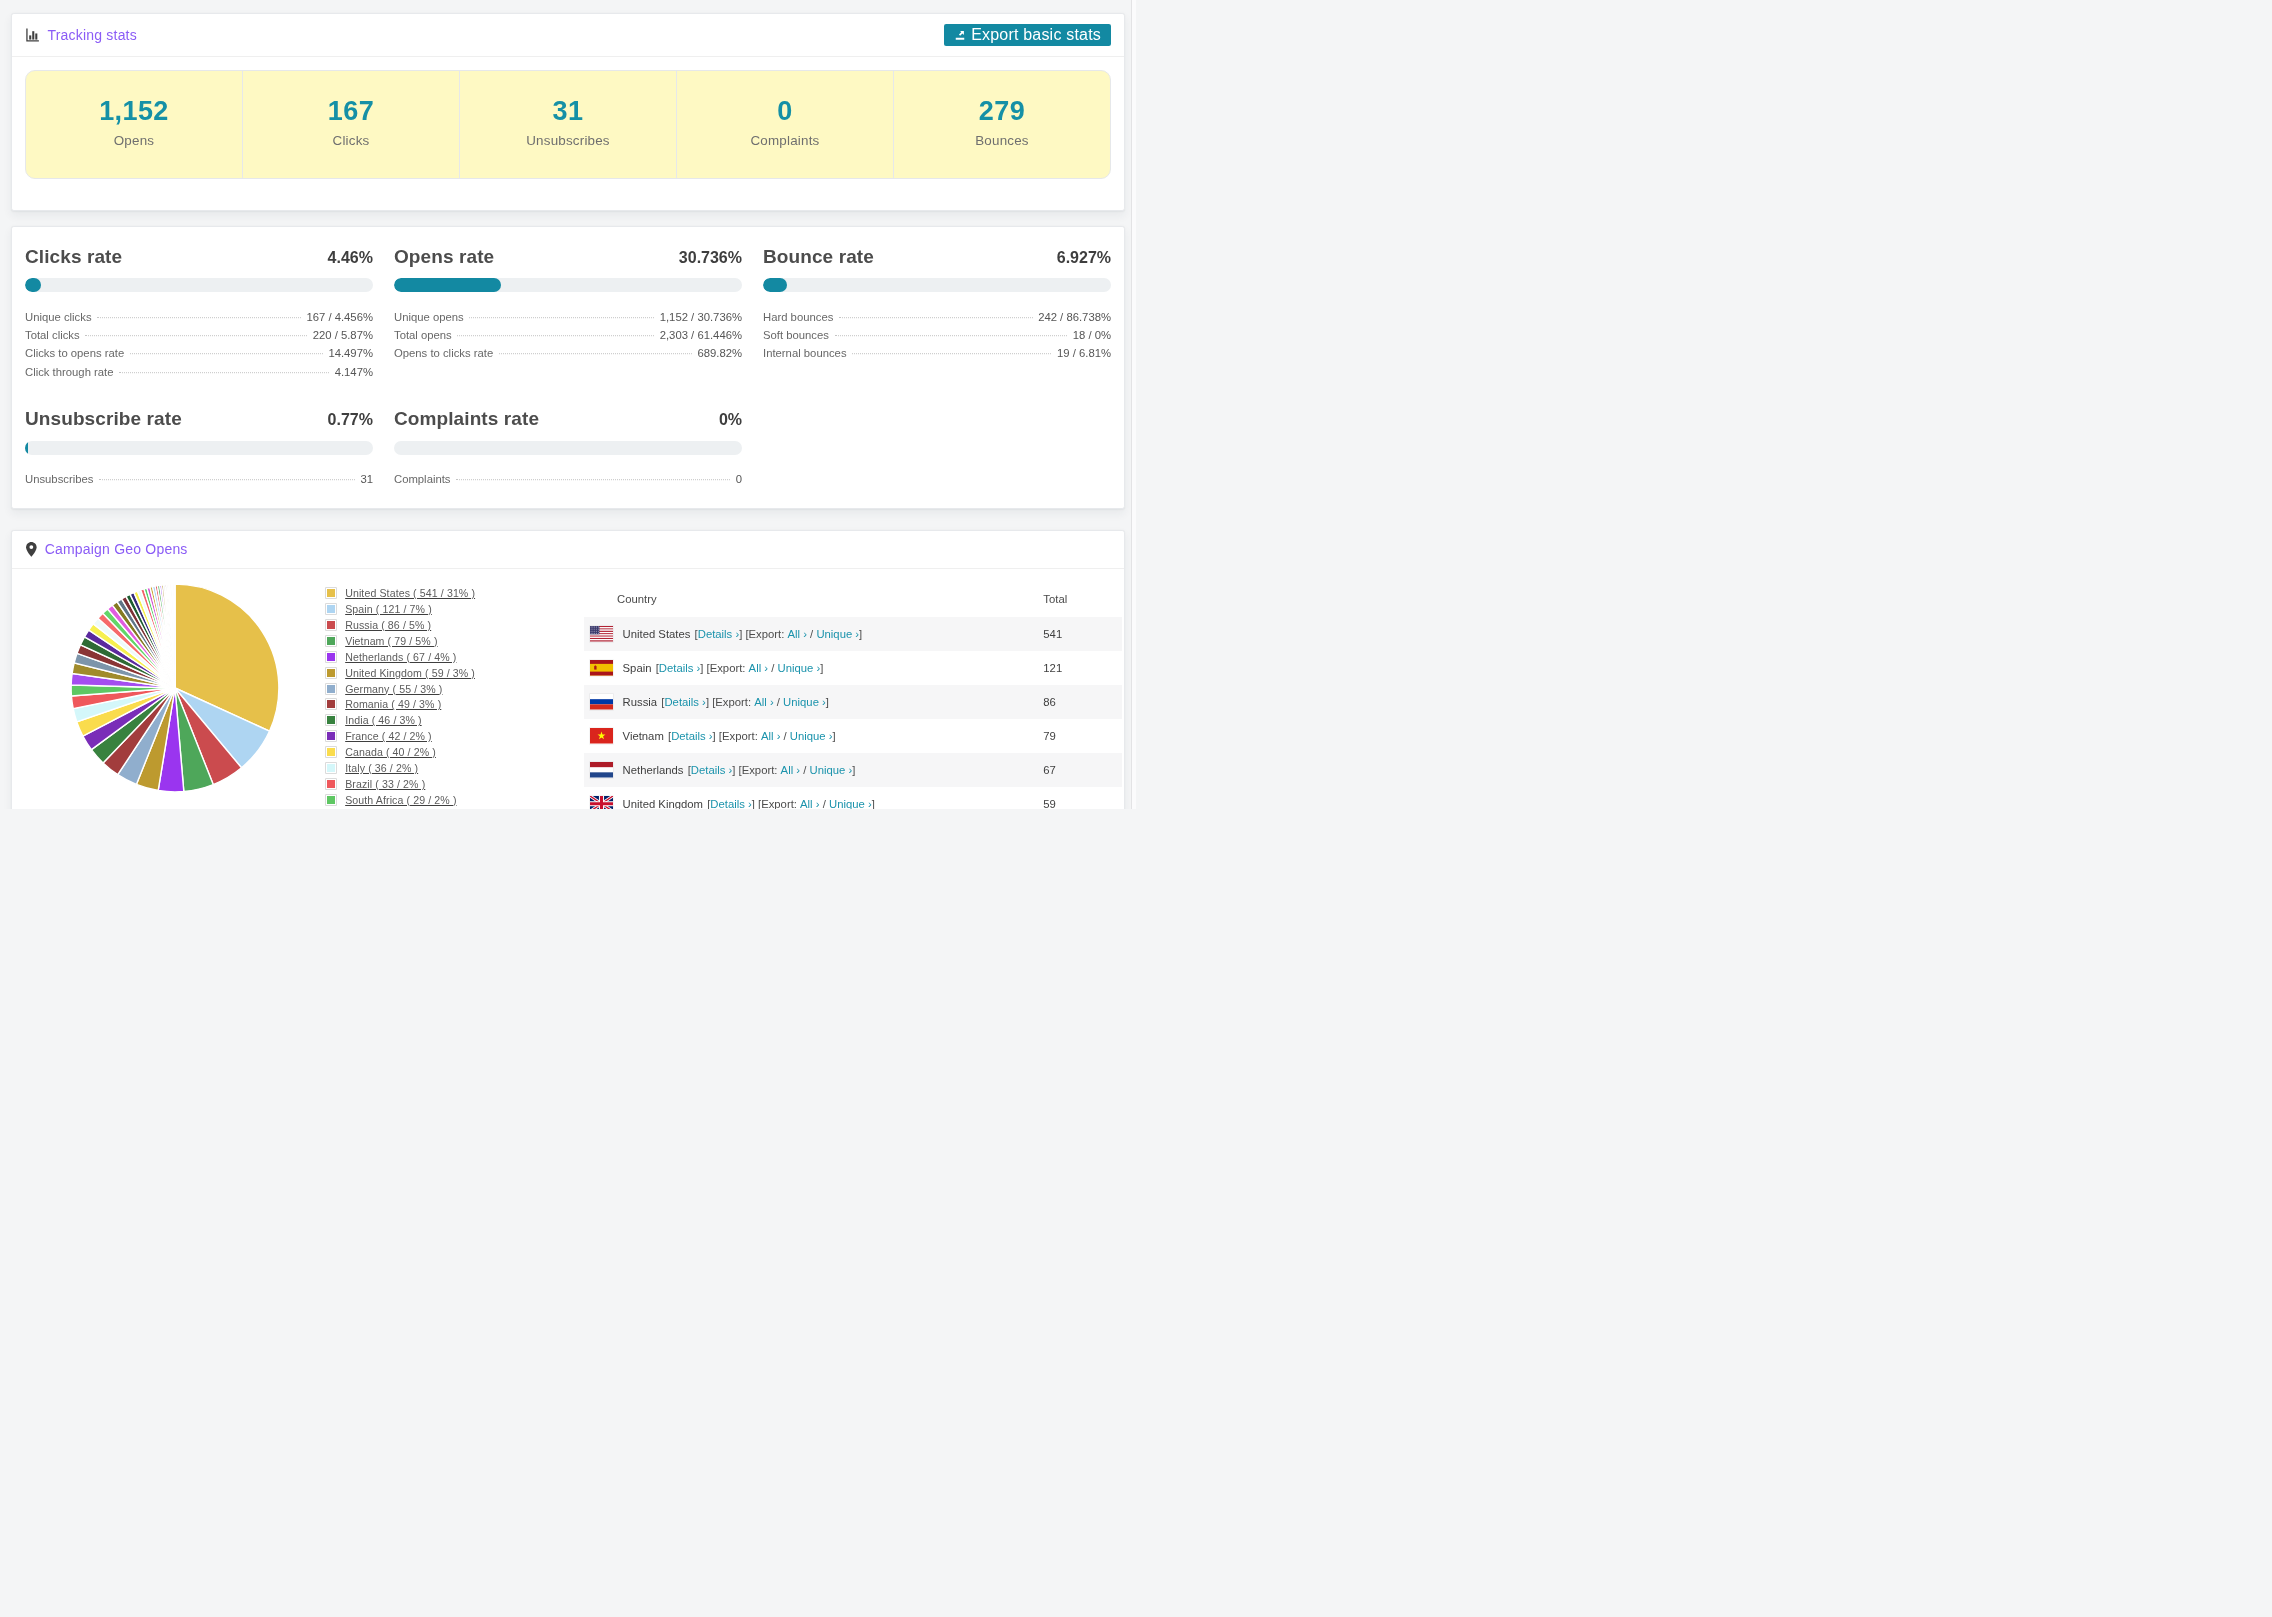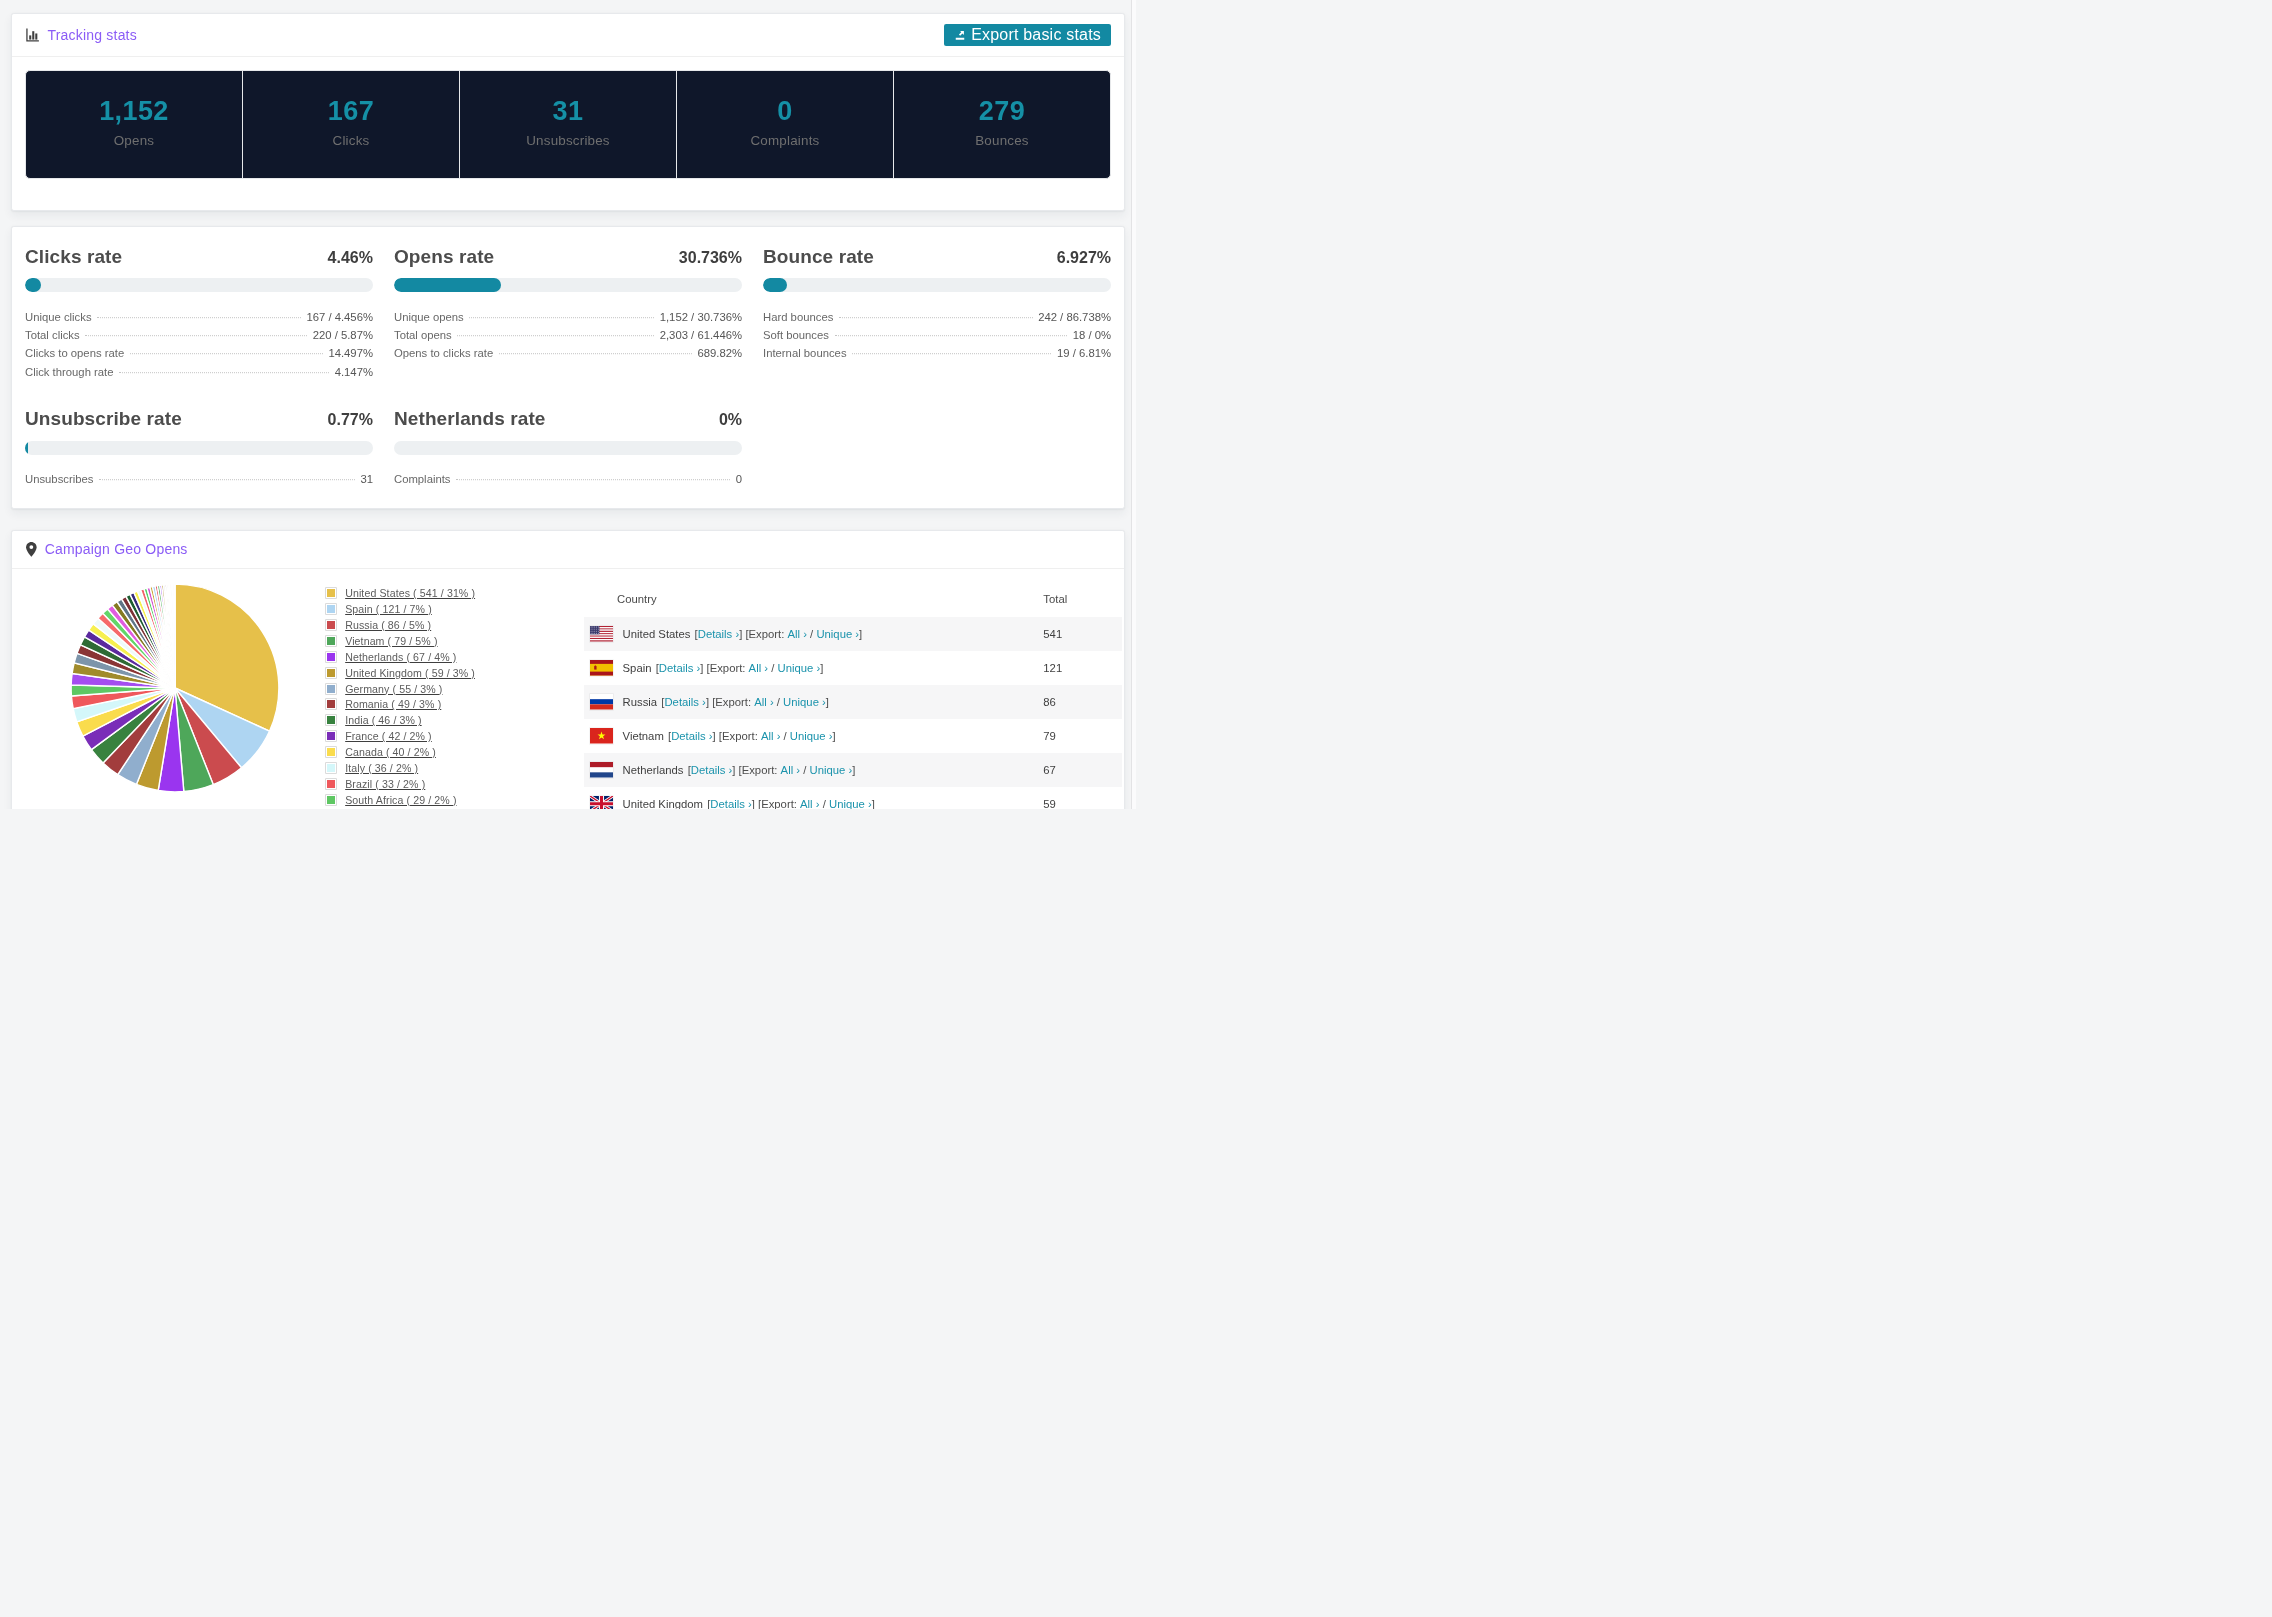--- a/index.html
+++ b/index.html
@@ -8,21 +8,21 @@
   .page { position:relative; width:1136px; height:809px; overflow:hidden; background:#f4f5f6; }
 
   .card { background:#fff; border:0.7px solid #e7e9ec; border-radius:2.8px;
           box-shadow:0 0.7px 1.4px rgba(40,50,60,.05), 0 4.2px 10px rgba(40,50,60,.06); }
   .card-header { display:flex; align-items:center; justify-content:space-between; padding:10px 12.7px; border-bottom:0.7px solid #efefef; }
   .card-title { display:flex; align-items:center; gap:7px; font-size:14px; letter-spacing:0.2px; color:#8b5cf6; font-weight:500; }
   .card-title svg { display:block; }
 
   
   #card-tracking { margin:12.7px 11.3px 15.5px; }
-  .stats-box { display:flex; margin:12.7px 12.7px 31px; border:0.7px solid #e6e8ea; border-radius:5px; background:#0f172a; }
+  .stats-box { display:flex; margin:12.7px 12.7px 31px; border:0.7px solid #e6e8ea; border-radius:10px; background:#fef9c3; }
   .stat-cell { flex:1; text-align:center; padding:25.4px 0 30px; border-right:0.7px solid #e6e8ea; }
   .stat-cell:last-child { border-right:none; }
   .stat-value { font-size:27px; font-weight:bold; color:#1590a6; letter-spacing:0.4px; }
   .stat-label { font-size:13.4px; color:#6f6f6f; margin-top:5.6px; letter-spacing:0.2px; }
 
   
   #card-rates { margin:0 11.3px 21px; padding:18.4px 12.7px 20px; }
   .rates-grid { display:grid; grid-template-columns:repeat(3,1fr); column-gap:21px; row-gap:27px; }
   .rate-head { display:flex; justify-content:space-between; align-items:baseline; }
   .rate-title { font-size:19px; font-weight:bold; color:#4c4c4c; letter-spacing:0.1px; }
@@ -210,21 +210,21 @@
           </div>
         <div class="rate-row">
             <span class="lbl">Unsubscribes</span>
             <span class="leader"></span>
             <span class="val">31</span>
           </div>
       </div>
 
       <div class="rate-panel">
         <div class="rate-head">
-          <span class="rate-title">Netherlands rate</span>
+          <span class="rate-title">Complaints rate</span>
           <span class="rate-value">0%</span>
         </div>
         <div class="bar-track">
             <div class="bar-fill" style="width: 0%;"></div>
           </div>
         <div class="rate-row">
             <span class="lbl">Complaints</span>
             <span class="leader"></span>
             <span class="val">0</span>
           </div>

